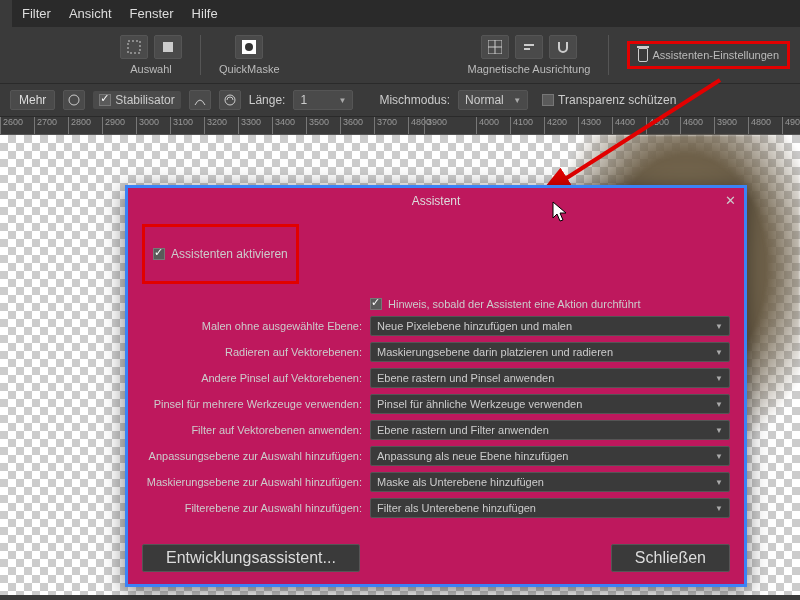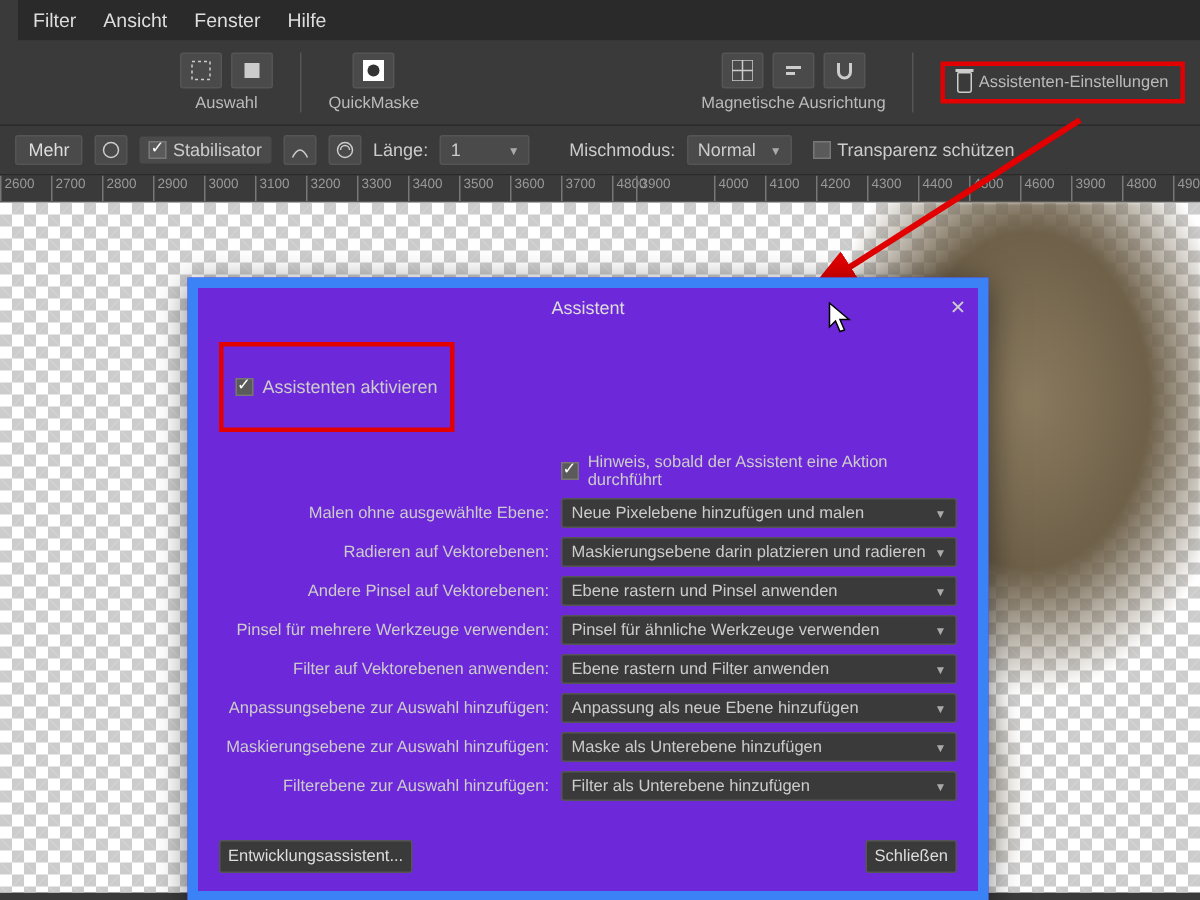--- a/index.html
+++ b/index.html
@@ -41,29 +41,29 @@
   background-position: 0 0, 0 8px, 8px -8px, -8px 0;
   background-color: #fff;
 }
 .wing { position: absolute; right: 0; top: 0; width: 380px; height: 440px; background:
   radial-gradient(ellipse 200px 280px at 70% 30%, #8a7a5e 0%, #6e6049 40%, rgba(110,96,73,0) 70%),
   radial-gradient(ellipse 160px 200px at 45% 90%, #9a8b6f 0%, rgba(154,139,111,0) 60%);
   filter: blur(1px);
 }
 
 
-.dialog { position: absolute; left: 125px; top: 185px; width: 534px; background: #6d28d9; border: 7px solid #3b82f6; box-shadow: 0 4px 20px rgba(0,0,0,0.5); }
+.dialog { position: absolute; left: 125px; top: 185px; width: 622px; background: #be185d; border: 3px solid #3b82f6; box-shadow: 0 4px 20px rgba(0,0,0,0.5); }
 .dialog-title { text-align: center; padding: 6px; font-size: 12px; color: #ddd; position: relative; }
 .dialog-close { position: absolute; right: 8px; top: 5px; color: #ccc; cursor: pointer; font-size: 13px; }
 .dialog-body { padding: 10px 14px 12px; }
 .dialog-row { display: flex; align-items: center; margin-bottom: 6px; gap: 8px; }
 .dialog-row-label { width: 220px; text-align: right; font-size: 11px; color: #ccc; }
 .dialog-row-select { flex: 1; background: #3a3a3a; border: 1px solid #555; padding: 3px 6px; font-size: 11px; color: #ccc; display: flex; justify-content: space-between; align-items: center; border-radius: 2px; }
 .dialog-footer { display: flex; justify-content: space-between; padding: 8px 14px 12px; }
-.dialog-btn { background: #3a3a3a; border: 1px solid #555; padding: 4px 5px; font-size: 11px; color: #ddd; border-radius: 2px; }
+.dialog-btn { background: #3a3a3a; border: 1px solid #555; padding: 4px 23px; font-size: 16px; color: #ddd; border-radius: 2px; }
 
 .activate-box { display: inline-flex; align-items: center; gap: 6px; padding: 20px 8px; border: 3px solid #e20000; }
 
 .cursor-arrow { position: absolute; left: 552px; top: 201px; pointer-events: none; }
 
 
 .red-arrow { position: absolute; left: 0; top: 0; pointer-events: none; }
 
 .assist-btn { display: flex; flex-direction: row; align-items: center; gap: 4px; padding: 4px 8px; }
 .trash-icon { width: 10px; height: 14px; border: 1px solid #ccc; border-radius: 1px 1px 2px 2px; position: relative; }

